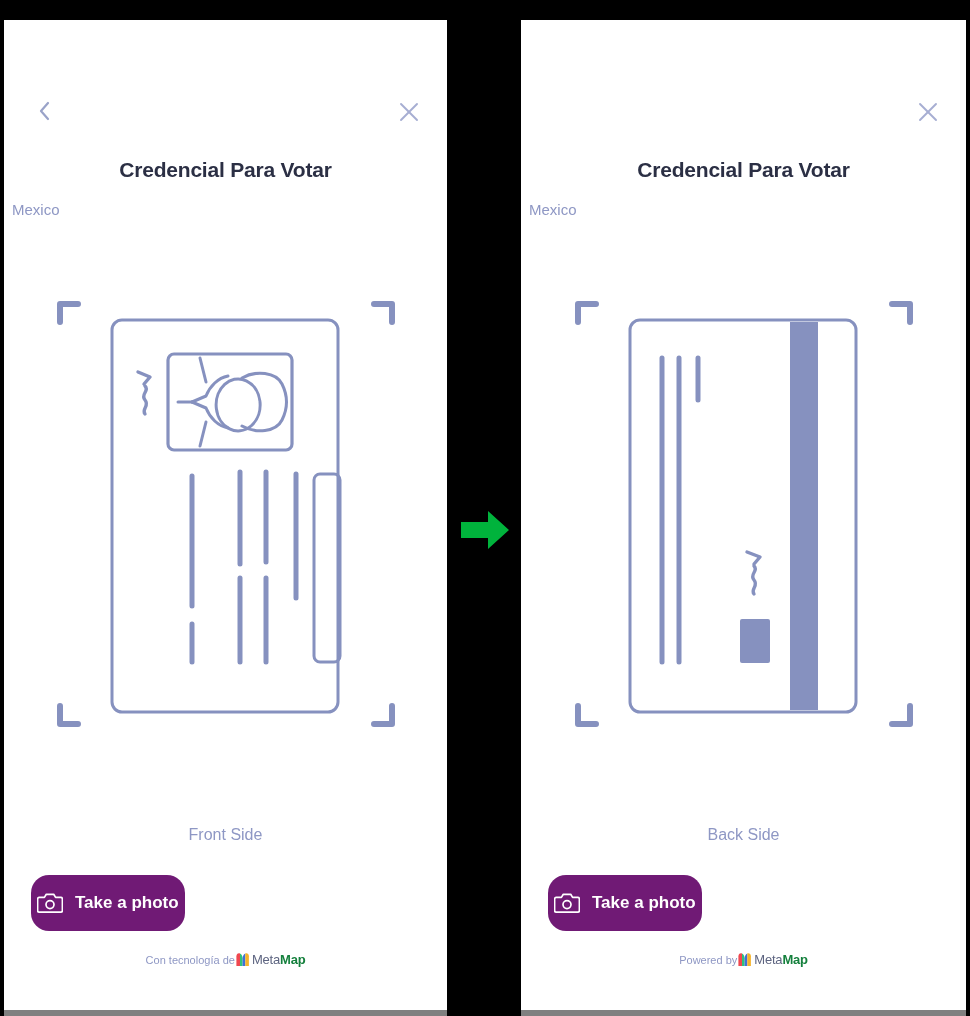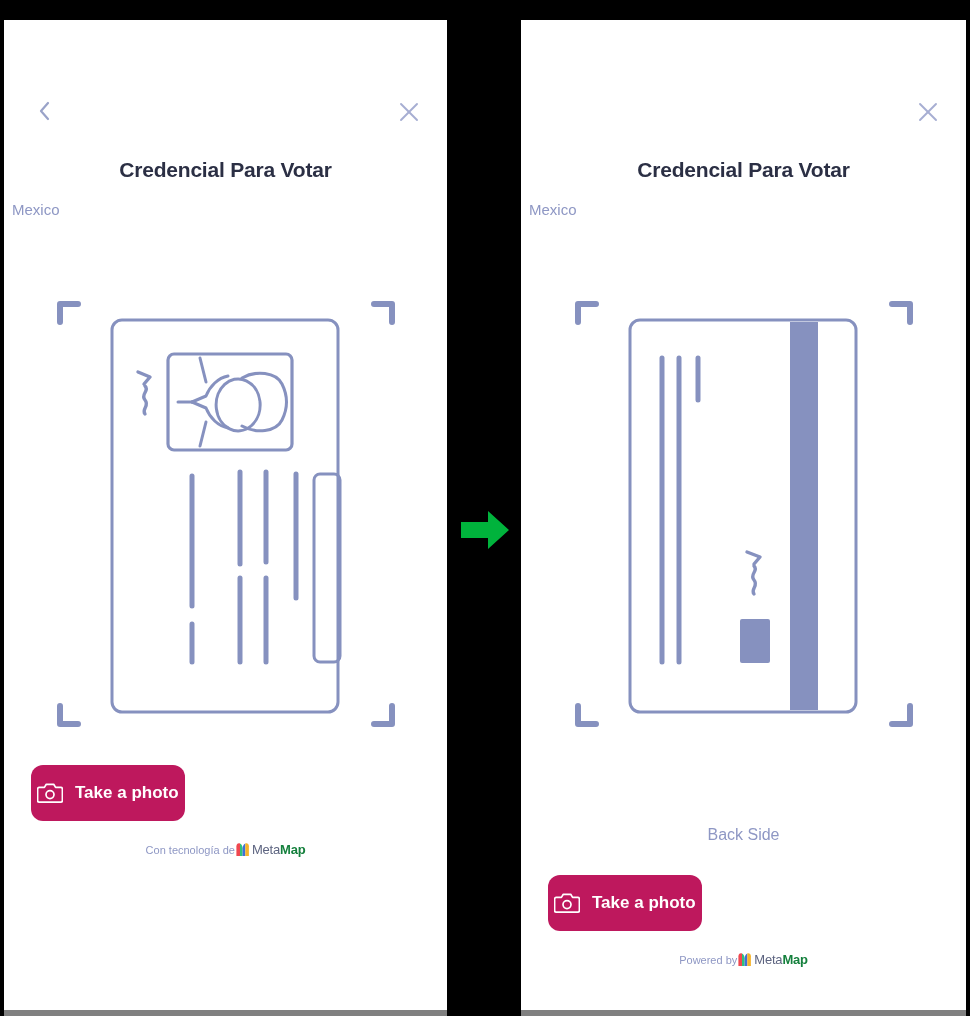--- a/index.html
+++ b/index.html
@@ -89,22 +89,22 @@
   }
 
   
   .photo-btn{
     display:flex;
     align-items:center;
     justify-content:center;
     gap:12px;
     margin:31px 27px 0 27px;
     height:56px;
-    border-radius:12px;
-    background:#be185d;
+    border-radius:18px;
+    background:#701a75;
     color:#ffffff;
     font-size:17px;
     font-weight:bold;
     border:none;
     cursor:pointer;
     font-family:"Liberation Sans", sans-serif;
   }
   .photo-btn .cam{ display:block; }
 
   
@@ -203,20 +203,21 @@
             <line x1="184" y1="284" x2="184" y2="368"></line>
             <line x1="210" y1="178" x2="210" y2="268"></line>
             <line x1="210" y1="284" x2="210" y2="368"></line>
             <line x1="240" y1="180" x2="240" y2="304"></line>
           </g>
 
           <rect x="258" y="180" width="26" height="188" rx="6" ry="6" fill="none" stroke="#8691bf" stroke-width="3"></rect>
         </svg>
       </div>
 
+      <p class="side-label">Front Side</p>
 
       <button class="photo-btn">
         <svg class="cam" width="26" height="22" viewBox="0 0 26 22">
           <path d="M2.2,5.4 h5.2 l1.9,-3.1 h7.4 l1.9,3.1 h5.2 a1.6,1.6 0 0 1 1.6,1.6 v11.6 a1.6,1.6 0 0 1 -1.6,1.6 h-21.6 a1.6,1.6 0 0 1 -1.6,-1.6 v-11.6 a1.6,1.6 0 0 1 1.6,-1.6 z" fill="none" stroke="#ffffff" stroke-width="1.7" stroke-linejoin="round"></path>
           <circle cx="13" cy="12.6" r="4" fill="none" stroke="#ffffff" stroke-width="1.7"></circle>
         </svg>
         <span>Take a photo</span>
       </button>
 
       <div class="footer">

